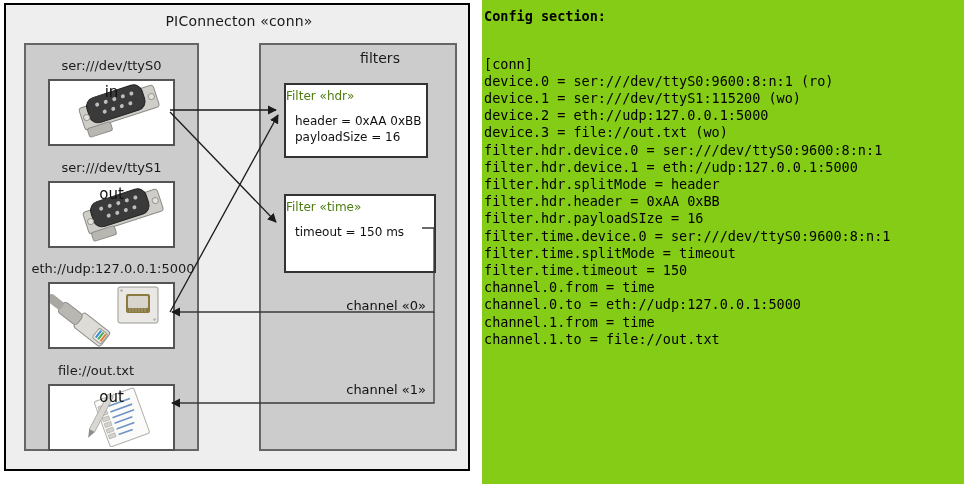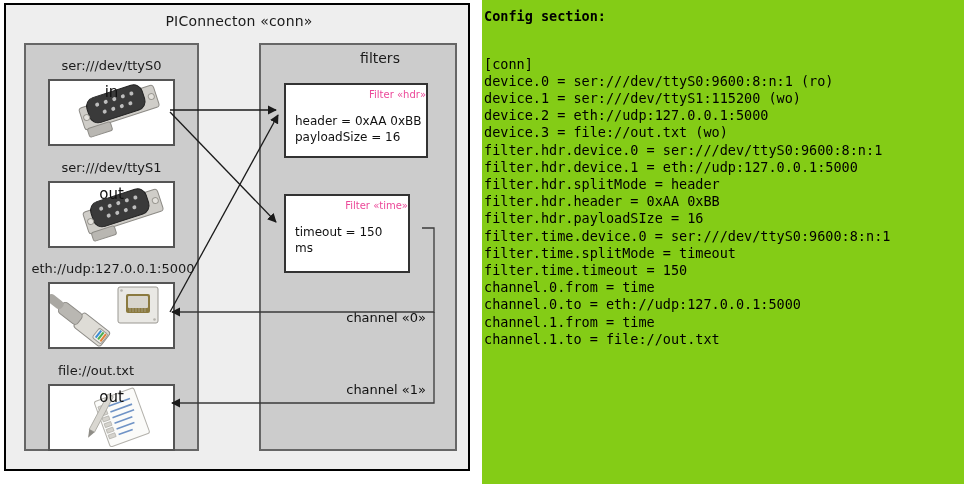--- a/index.html
+++ b/index.html
@@ -103,23 +103,23 @@
   
   .filter-box {
     position: absolute;
     background: #ffffff;
     border: 2px solid #333333;
     box-sizing: border-box;
   }
   .filter-title {
     position: absolute;
     top: 4px; left: 0; right: 0;
-    text-align: right;
-    font-size: 10px;
-    color: #ec4899;
+    text-align: left;
+    font-size: 12px;
+    color: #4d7c0f;
   }
   .filter-props {
     position: absolute;
     top: 28px; left: 9px; right: 4px;
     font-size: 12px;
     line-height: 16px;
     color: #111111;
   }
 
   .channel-label {
@@ -296,28 +296,28 @@
     </div>
 
     <div class="filter-box" style="left:278px; top:78px; width:144px; height:75px;">
       <div class="filter-title">Filter «hdr»</div>
       <div class="filter-props">
         <div>header = 0xAA 0xBB</div>
         <div>payloadSize = 16</div>
       </div>
     </div>
 
-    <div class="filter-box" style="left:278px; top:189px; width:126px; height:79px;">
+    <div class="filter-box" style="left:278px; top:189px; width:152px; height:79px;">
       <div class="filter-title">Filter «time»</div>
       <div class="filter-props">
         <div>timeout = 150 ms</div>
       </div>
     </div>
 
-    <div class="channel-label" style="left:230px; top:305px; width:190px;">channel «0»</div>
+    <div class="channel-label" style="left:230px; top:293px; width:190px;">channel «0»</div>
     <div class="channel-label" style="left:230px; top:377px; width:190px;">channel «1»</div>
   </div>
 
   <svg id="wires">
     <defs>
       <marker id="arrow" viewBox="0 0 10 10" refX="9" refY="5" markerWidth="7" markerHeight="7" orient="auto-start-reverse">
         <path d="M 0 0 L 10 5 L 0 10 z" fill="#1a1a1a"></path>
       </marker>
     </defs>
     <g stroke="#1a1a1a" stroke-width="1.3" fill="none">

